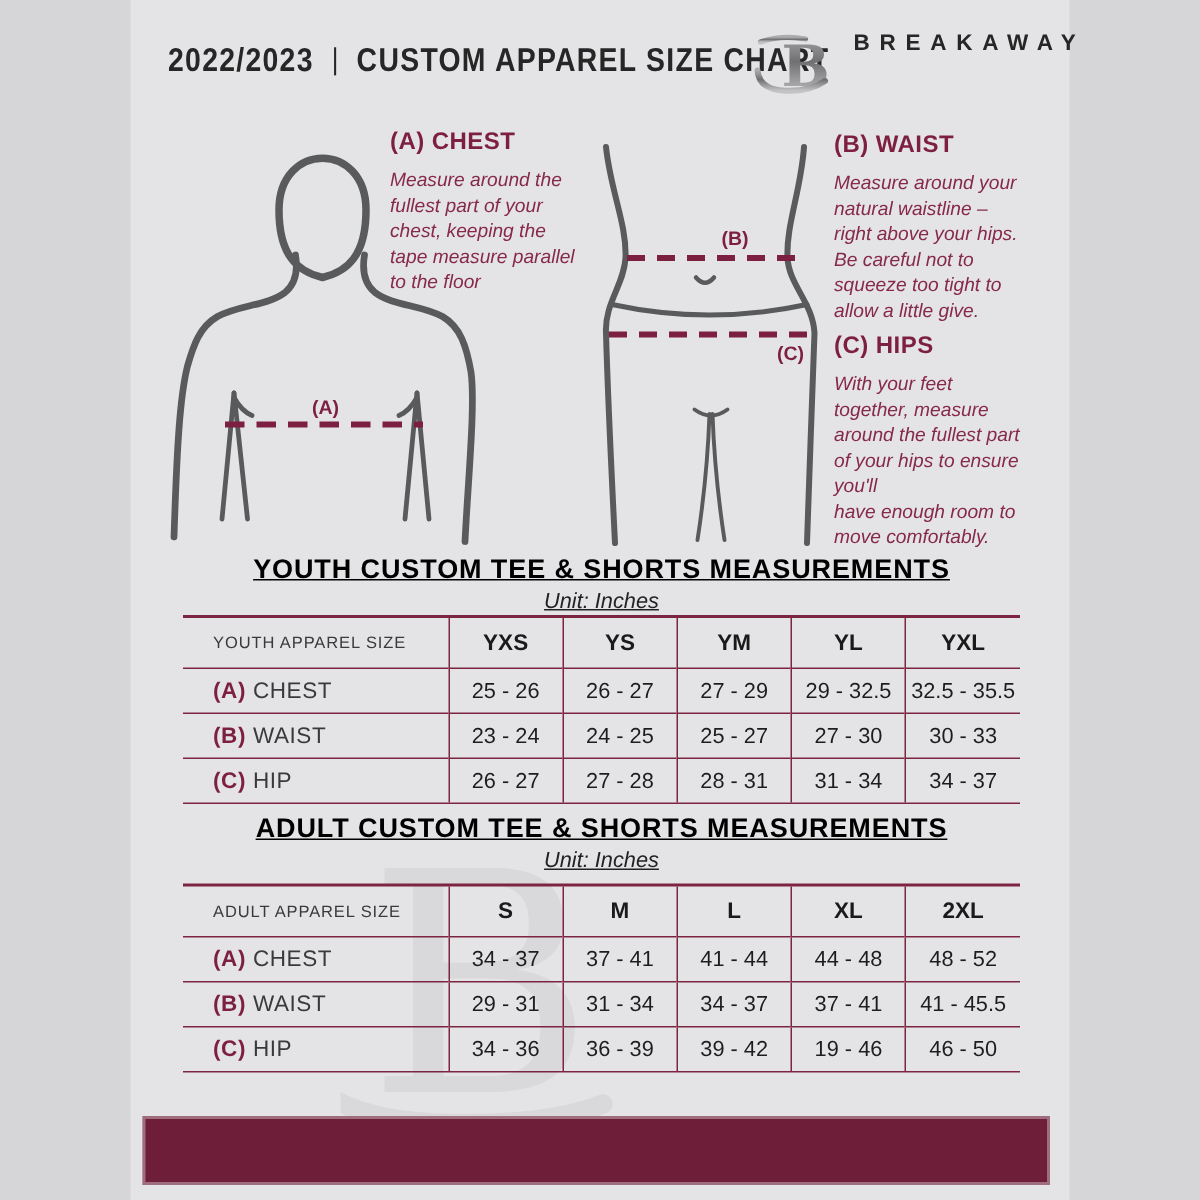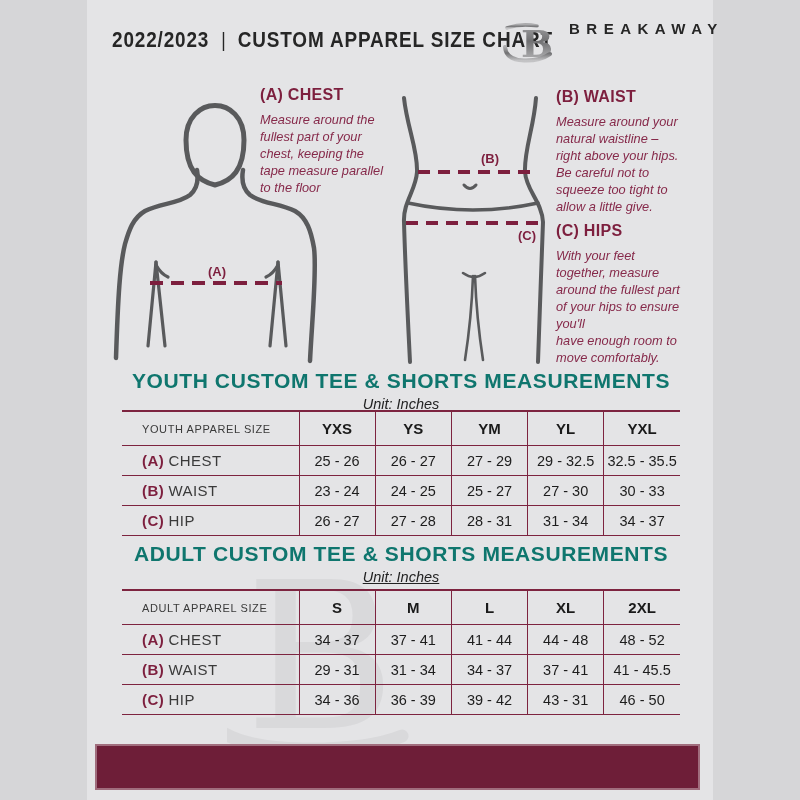--- a/index.html
+++ b/index.html
@@ -25,21 +25,21 @@
   .instr{position:absolute;width:158px;}
   .instr h3{margin:0 0 7px 0;font-size:16px;font-weight:bold;color:#7d1f3e;letter-spacing:.3px;}
   .instr p{margin:0;font-size:12.8px;font-style:italic;color:#86294a;
            line-height:1.33;white-space:pre-line;}
   #instrA{left:173px;top:86px;}
   #instrB{left:469px;top:88px;}
   #instrC{left:469px;top:222px;}
 
   
   .sect{position:absolute;left:35px;width:558px;text-align:center;}
-  .sect .st{font-size:21px;font-weight:bold;color:#0f766e;letter-spacing:.6px;}
+  .sect .st{font-size:18px;font-weight:bold;color:#000000;letter-spacing:.6px;text-decoration:underline;}
   .sect .su{font-size:14.5px;font-style:italic;color:#222;margin-top:3px;text-decoration:underline;}
   #youthSect{top:369px;}
   #adultSect{top:542px;}
 
   
   table.size{position:absolute;left:35px;border-collapse:collapse;width:558px;
              table-layout:fixed;background:transparent;}
   #youthTable{top:410px;}
   #adultTable{top:589px;}
   table.size td{border-top:1.5px solid #7d2440;padding:0;height:29px;
@@ -245,20 +245,20 @@
       <td class="v">31 - 34</td>
       <td class="v">34 - 37</td>
       <td class="v">37 - 41</td>
       <td class="v">41 - 45.5</td>
     </tr>
     <tr>
       <td class="lab"><span class="pfx">(C)</span> <span>HIP</span></td>
       <td class="v">34 - 36</td>
       <td class="v">36 - 39</td>
       <td class="v">39 - 42</td>
-      <td class="v">43 - 31</td>
+      <td class="v">19 - 46</td>
       <td class="v">46 - 50</td>
     </tr>
   </tbody>
     </table>
 
   <div class="footbar z1"></div>
 </div>
 
 </body></html>

